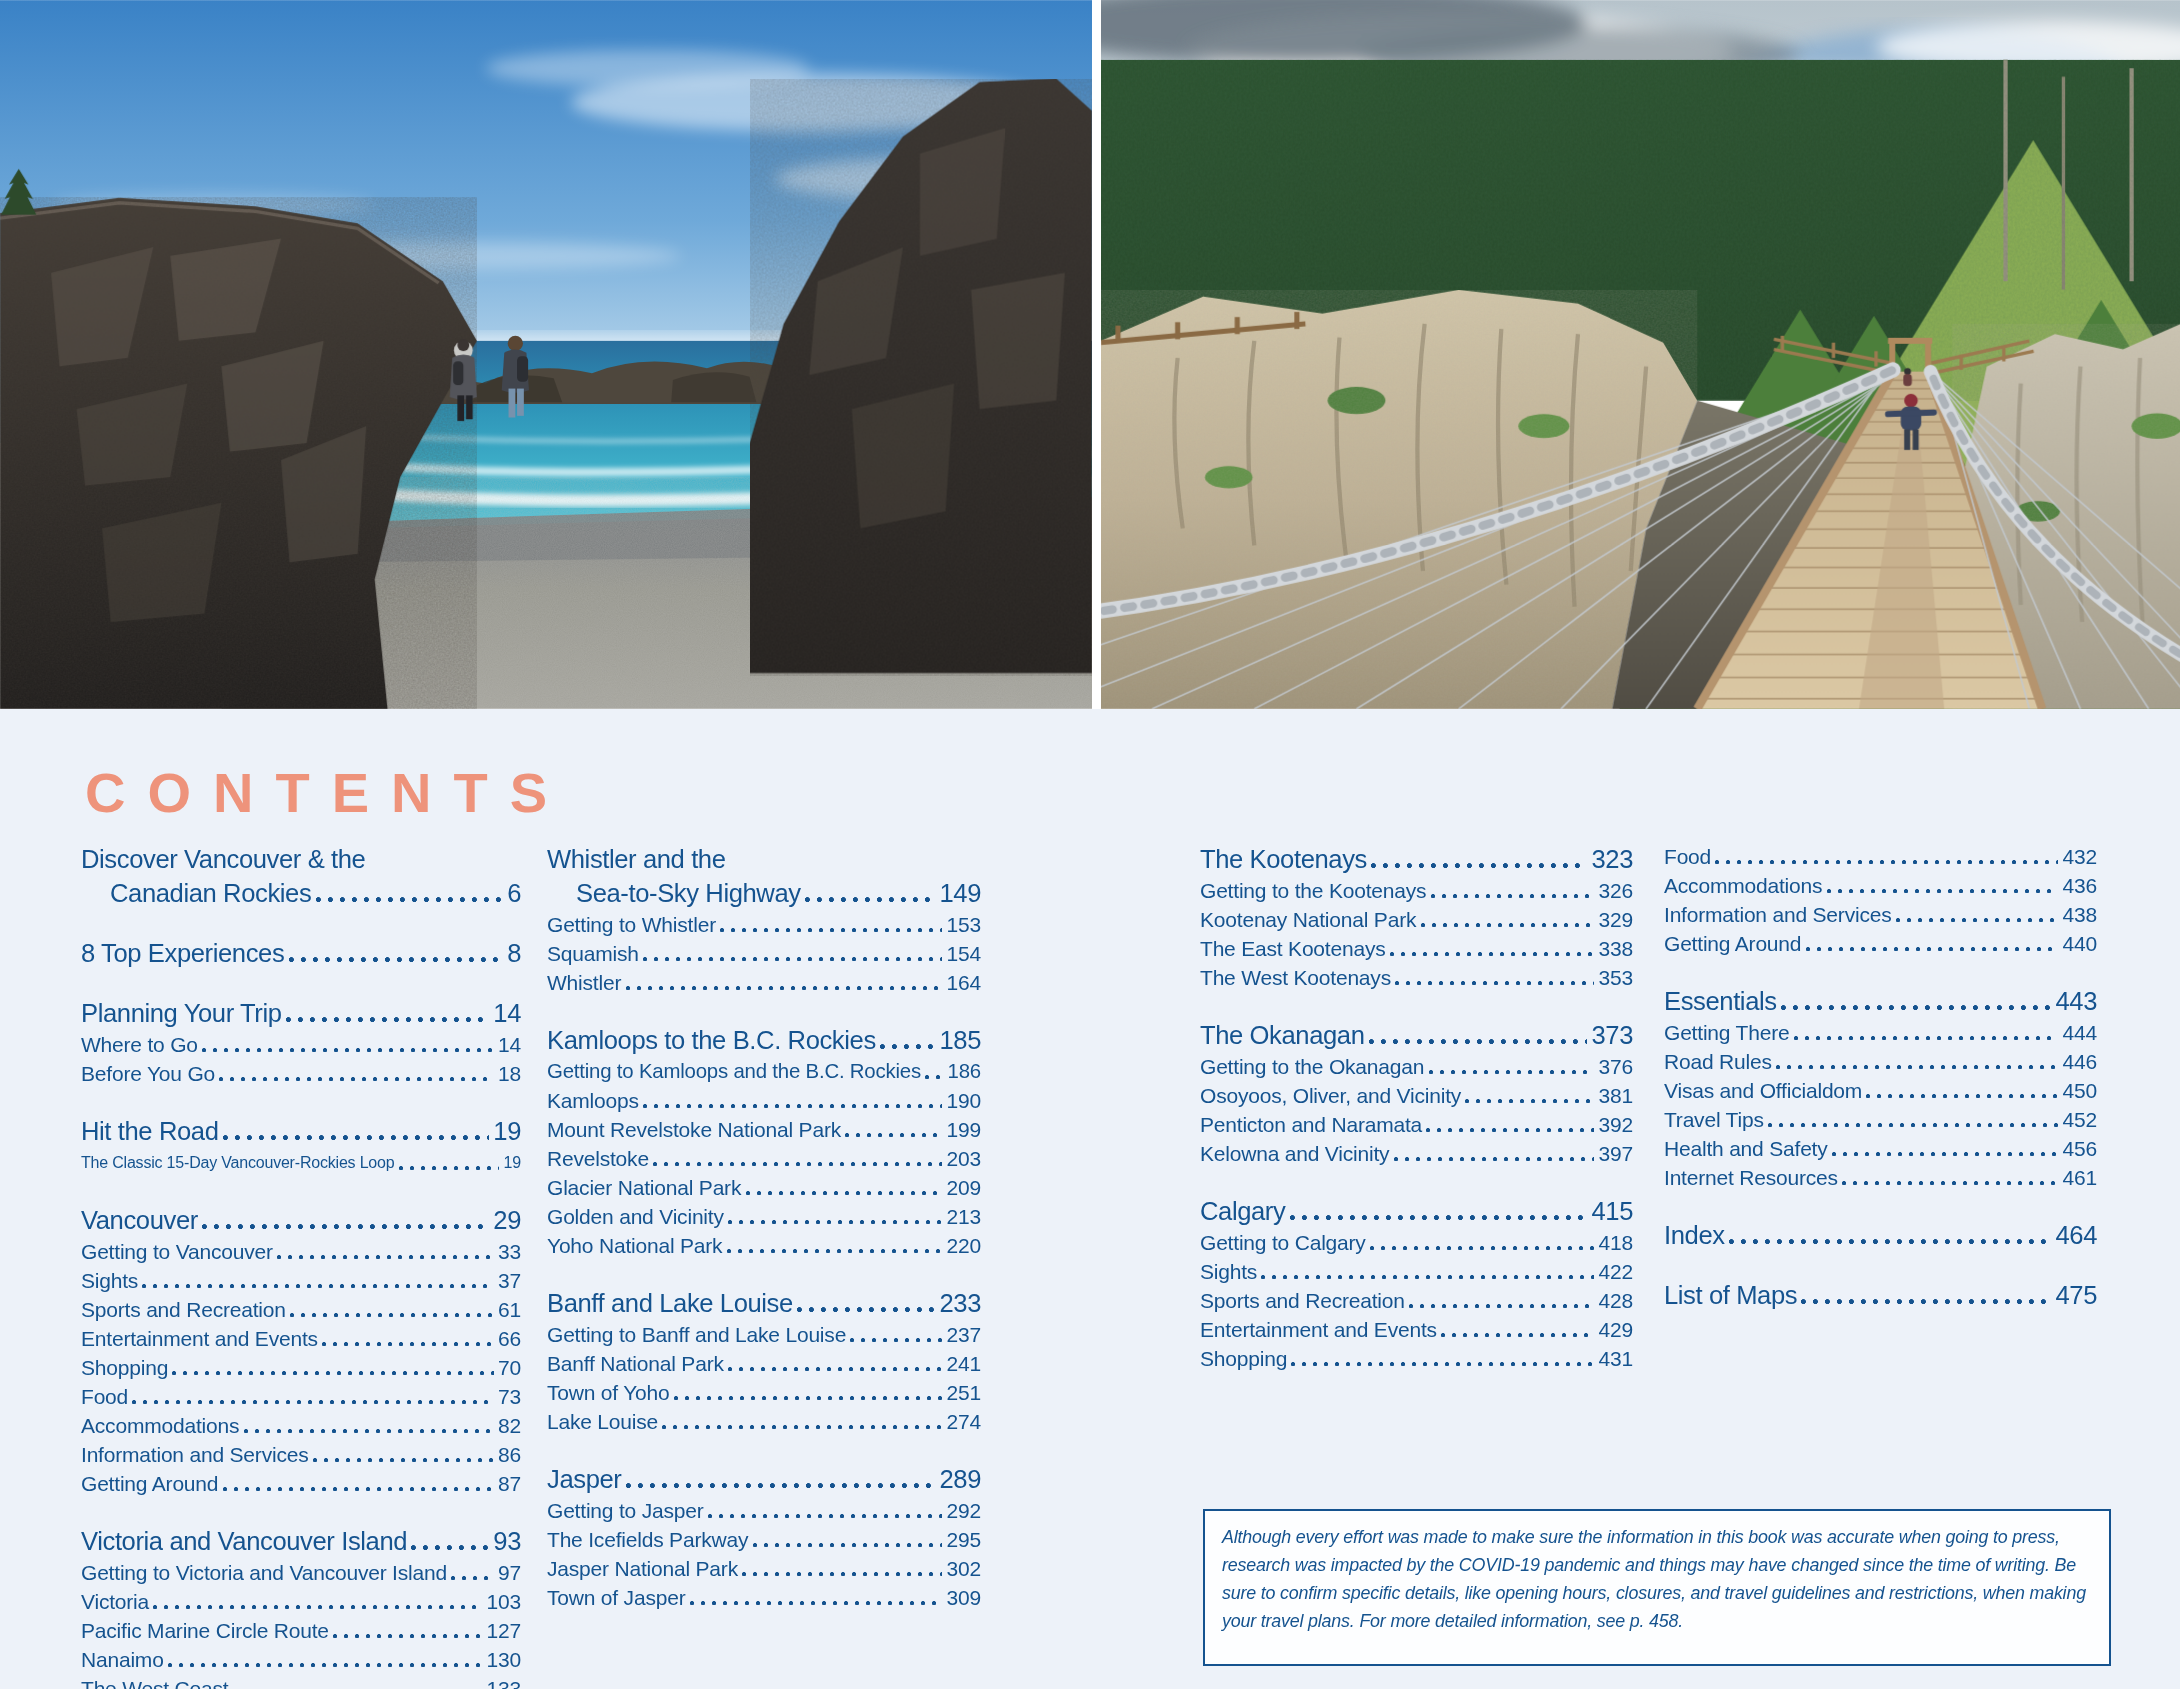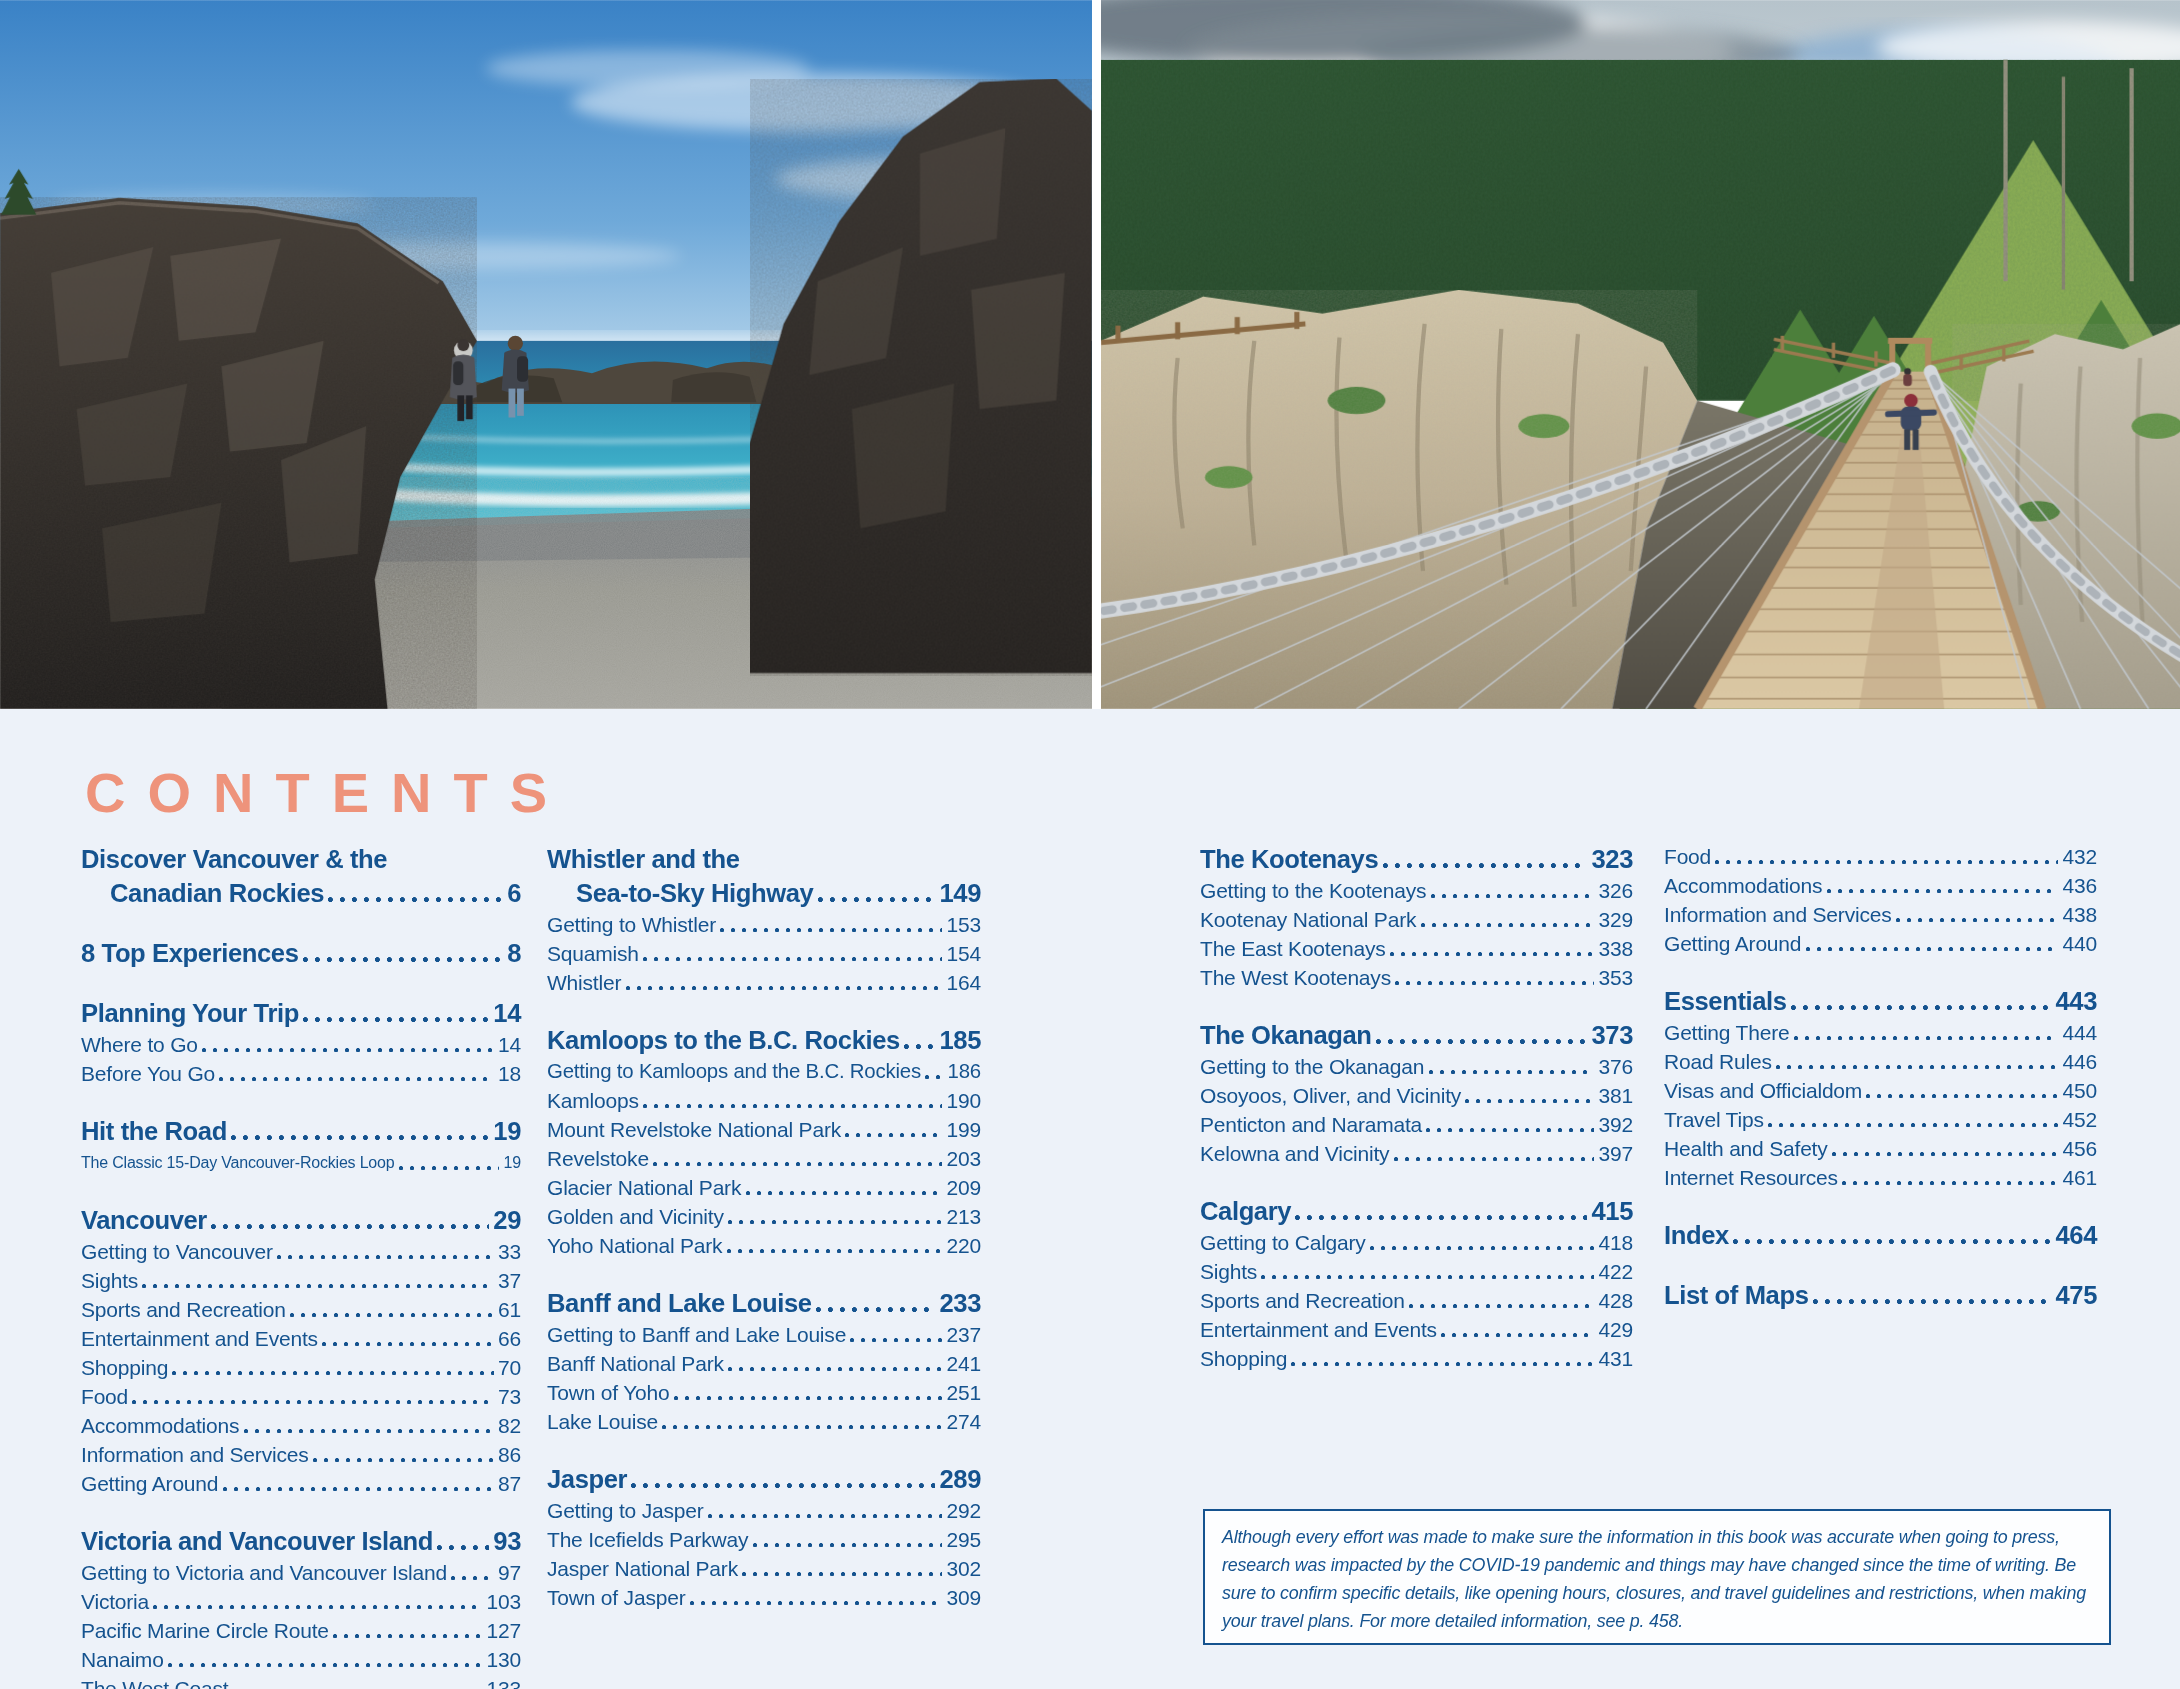--- a/index.html
+++ b/index.html
@@ -22,38 +22,38 @@
   
   .toc-col{position:absolute;top:842px;color:var(--blue,#15538f)}
   #col1{left:81px;width:440px}
   #col2{left:547px;width:434px}
   #col3{left:1200px;width:433px}
   #col4{left:1664px;width:433px}
   .row{display:flex;align-items:flex-end}
   .lbl{white-space:nowrap}
   .pg{white-space:nowrap}
   .sub{font-size:21px;line-height:29px;letter-spacing:-0.2px}
-  .sec{font-size:25.6px;line-height:34px;font-weight:bold;letter-spacing:-0.4px}
+  .sec{font-size:25.6px;line-height:34px;font-weight:normal;letter-spacing:-0.4px}
   .toc-col > .gap{margin-top:26px}
   .ind{padding-left:29px}
   .dots{
     flex:1 1 0;min-width:10.2px;align-self:stretch;margin:0 4.3px;
     background-image:radial-gradient(circle at 2px 2.2px,var(--blue,#15538f) 1.9px,transparent 2.4px);
     background-size:11px 5.1px;background-repeat:repeat-x;
     background-position:left calc(100% - 6px);
   }
   .sec .dots{
     background-image:radial-gradient(circle at 2.4px 2.6px,var(--blue,#15538f) 2.2px,transparent 2.8px);
     background-size:12px 6px;background-position:left calc(100% - 6.8px);
   }
   
   .disclaimer{
     position:absolute;left:1203px;top:1509px;width:908px;box-sizing:border-box;
     background:#fdfeff;border:2.6px solid var(--blue,#15538f);
-    padding:12px 17px 8px 17px;
+    padding:12px 17px 29px 17px;
   }
   .disclaimer-text{
     font-style:italic;font-size:19px;line-height:28px;color:var(--blue,#15538f);
     transform:scaleX(.94);transform-origin:0 0;width:928px;letter-spacing:-0.2px;
   }
 </style>
 </head>
 <body style="--bg: #edf2f9; --accent: #ee937b; --blue: #15538f;">
 
 <div class="photos">

